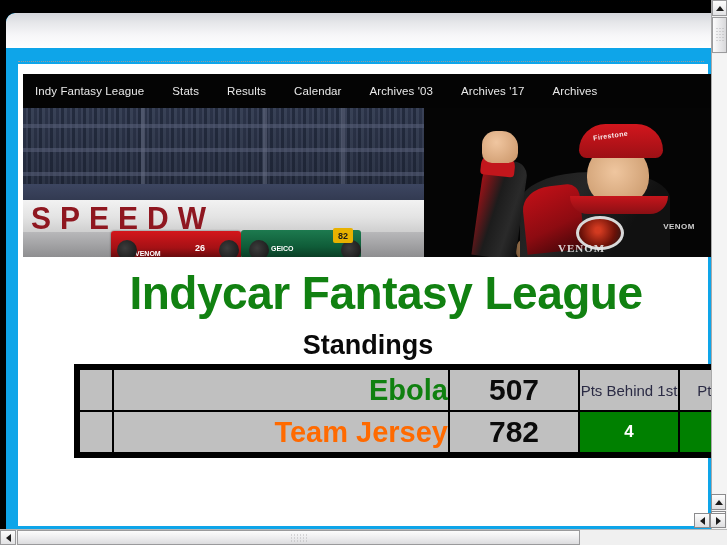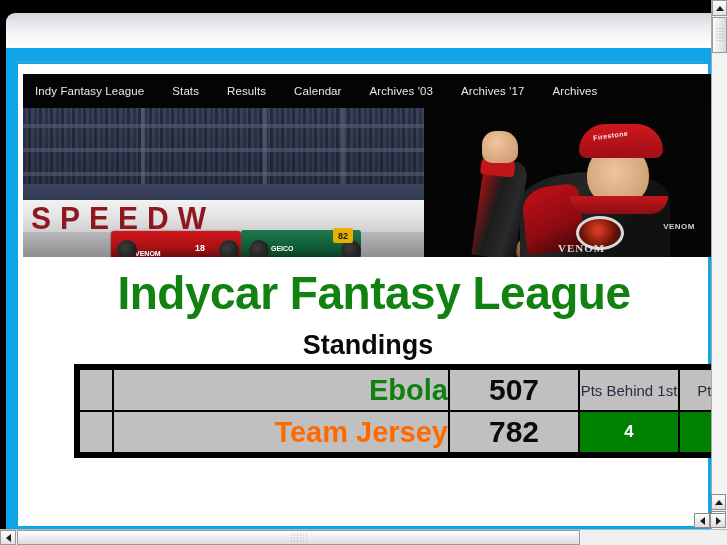--- a/index.html
+++ b/index.html
@@ -504,21 +504,21 @@
     width: 34px;
     height: 26px;
     background: radial-gradient(circle at 50% 40%, #caa071, #6d4a2c);
     border-radius: 50% 50% 40% 40%;
     opacity: .95;
   }
 
   
   .h1-title {
     position: absolute;
-    left: 4px;
+    left: 16px;
     top: 202px;
     width: 690px;
     text-align: center;
     color: #118111;
     font-family: "Liberation Sans", sans-serif;
     font-weight: 700;
     font-size: 46px;
     letter-spacing: -0.5px;
     white-space: nowrap;
     padding-left: 14px;
@@ -639,21 +639,21 @@
           <div class="stand-rail" style="top:64px"></div>
           <div class="stand-post" style="left:118px"></div>
           <div class="stand-post" style="left:240px"></div>
           <div class="stand-post" style="left:318px"></div>
           <div class="barrier"></div>
           <div class="wall"></div>
           <div class="wall-word">SPEEDW</div>
           <div class="track"></div>
 
           <div class="car car-red">
-            <span class="car-num" style="left:84px">18</span>
+            <span class="car-num" style="left:84px">26</span>
             <span class="car-num" style="left:24px;bottom:2px;font-size:7px">VENOM</span>
           </div>
           <div class="tire" style="left:94px"></div>
           <div class="tire" style="left:196px"></div>
 
           <div class="car car-green">
             <span class="car-num" style="left:30px;font-size:7px">GEICO</span>
           </div>
           <div class="tire" style="left:226px"></div>
           <div class="tire" style="left:318px"></div>

